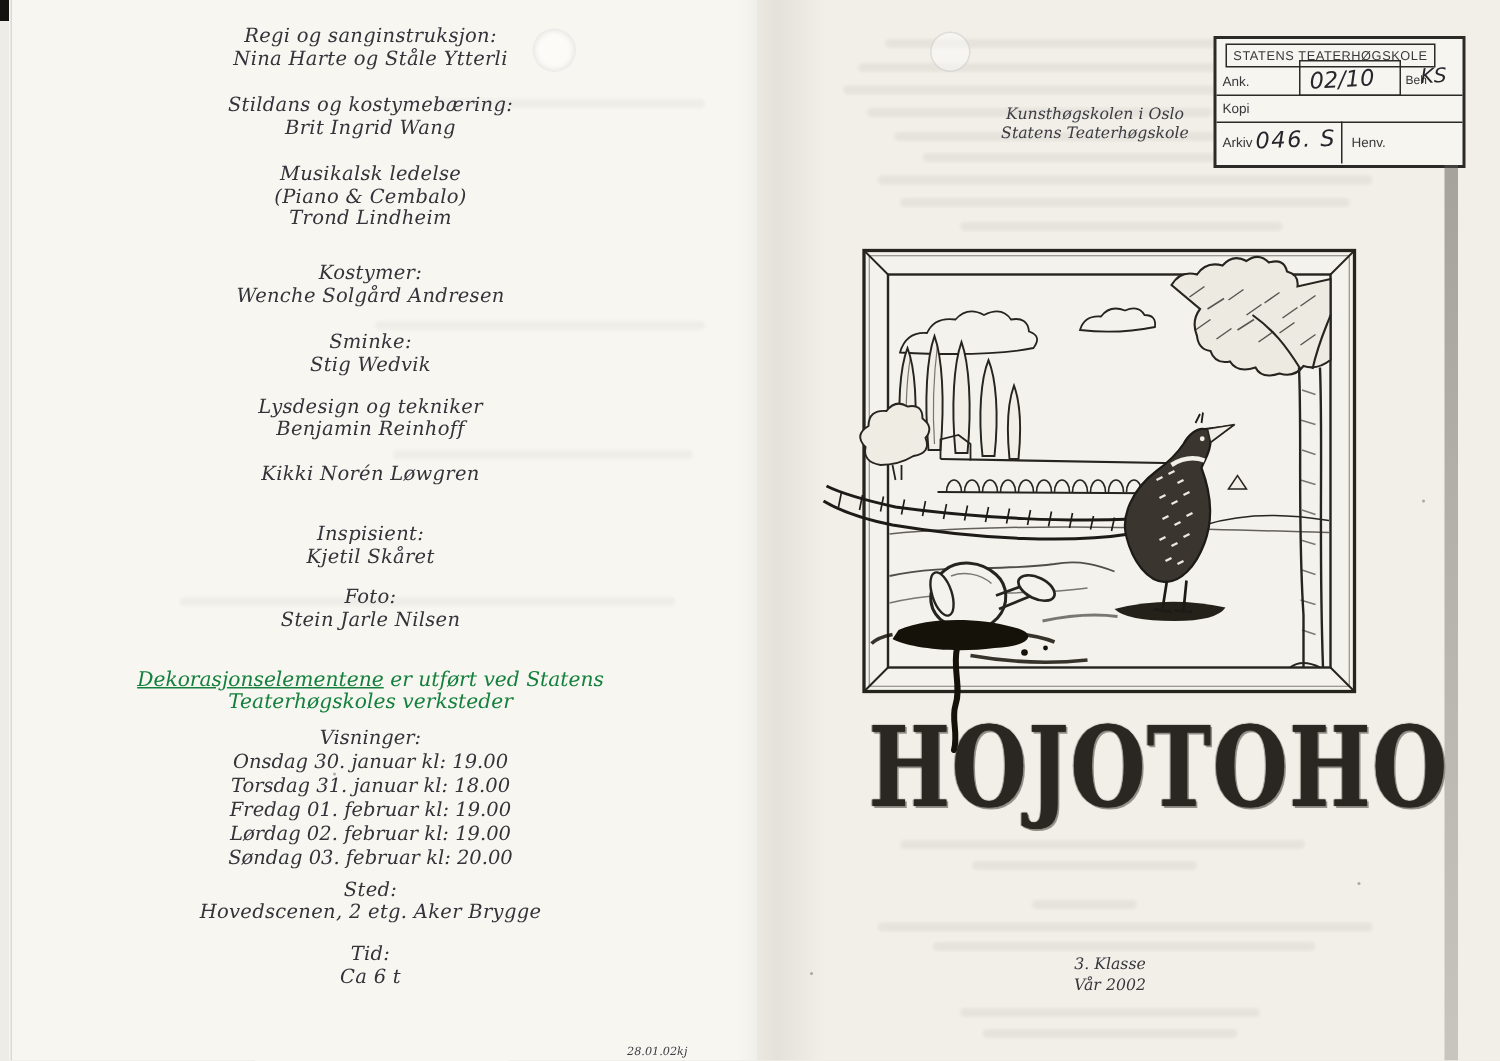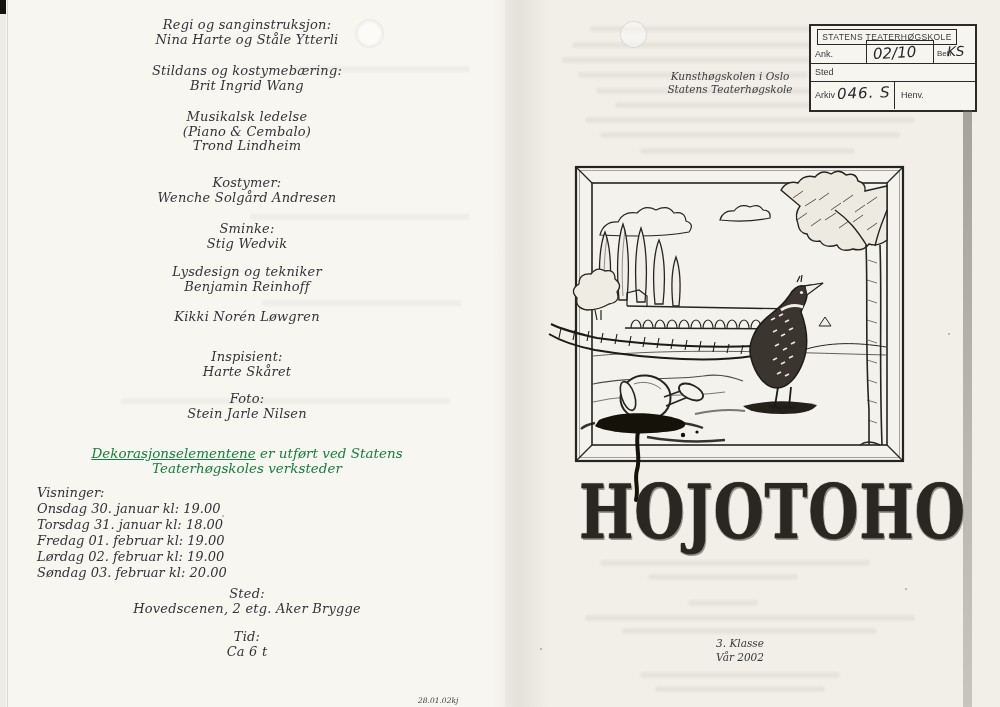--- a/index.html
+++ b/index.html
@@ -21,21 +21,21 @@
     border:1px solid rgba(0,0,0,.06);box-shadow:inset 0 0 4px rgba(0,0,0,.10);}
   .punch-right{left:620px;top:21px;width:25px;height:25px;background:rgba(251,250,247,.55);
     border:1px solid rgba(0,0,0,.10);}
   
   .lp-text{position:absolute;left:37px;top:14px;width:420px;height:680px;}
   .cb{position:absolute;left:0;width:100%;text-align:center;
       font:italic 13px/14.5px "DejaVu Serif",serif;color:#33333a;letter-spacing:.2px;}
   .dek{position:absolute;left:0;top:432px;width:100%;text-align:center;
       font:italic 13.5px/15px "DejaVu Serif",serif;color:#15803d;}
   .dek .u{text-decoration:underline;}
-  .vis{position:absolute;left:0;top:471px;width:100%;text-align:left;
+  .vis{position:absolute;left:0;top:471px;width:100%;text-align:center;
       font:italic 13px/16px "DejaVu Serif",serif;color:#33333a;}
   .footnote{position:absolute;left:418px;top:648px;font:italic 7.5px/9px "DejaVu Serif",serif;color:#3c3c42;margin-top:48px;}
   
   .school{position:absolute;left:650px;top:70px;width:160px;text-align:center;
       font:italic 10.5px/13px "DejaVu Serif",serif;color:#3b3b42;}
   .stamp{position:absolute;left:809px;top:24px;width:168px;height:88px;background:#f6f5f0;
       border:2.5px solid #2b2a27;box-sizing:border-box;font-family:"Liberation Sans",sans-serif;color:#38383b;}
   .stamp .hdr{position:absolute;left:6px;top:3px;width:138px;height:14px;border:1.5px solid #2b2a27;
       font-size:8.5px;line-height:14px;text-align:center;letter-spacing:.4px;}
   .stamp .hline{position:absolute;left:0;width:100%;height:0;border-top:1.5px solid #2b2a27;}
@@ -120,21 +120,21 @@
   </div>
   <div class="cb" style="top:251px">
     <div>Lysdesign og tekniker</div>
     <div>Benjamin Reinhoff</div>
   </div>
   <div class="cb" style="top:296px">
     <div>Kikki Norén Løwgren</div>
   </div>
   <div class="cb" style="top:336px">
     <div>Inspisient:</div>
-    <div>Harte Skåret</div>
+    <div>Kjetil Skåret</div>
   </div>
   <div class="cb" style="top:378px">
     <div>Foto:</div>
     <div>Stein Jarle Nilsen</div>
   </div>
 
   <div class="dek"><span class="u">Dekorasjonselementene</span><span> er utført ved Statens Teaterhøgskoles verksteder</span></div>
 
   <div class="vis">
     <div>Visninger:</div>
@@ -164,21 +164,21 @@
 
 <div class="stamp">
   <div class="hdr">STATENS TEATERHØGSKOLE</div>
   <div class="hline" style="top:37px"></div>
   <div class="hline" style="top:55px"></div>
   <div class="lbl" style="left:4px;top:23px">Ank.</div>
   <div class="cellbox" style="left:55px;top:14px;width:68px;height:24px"></div>
   <div class="hand ank-hand">02/10</div>
   <div class="lbl" style="left:126px;top:23px;font-size:8px">Beh</div>
   <div class="hand beh-hand">KS</div>
-  <div class="lbl" style="left:4px;top:41px">Sted</div>
+  <div class="lbl" style="left:4px;top:41px">Kopi</div>
   <div class="lbl" style="left:4px;top:64px">Arkiv</div>
   <div class="hand arkiv-hand">046. S</div>
   <div style="position:absolute;left:83px;top:55px;width:0;height:28px;border-left:1.5px solid #2b2a27"></div>
   <div class="lbl" style="left:90px;top:64px">Henv.</div>
 </div>
 
 <svg viewBox="0 0 400 355" style="position:absolute;left:535px;top:150px;width:400px;height:355px;overflow:visible" aria-label="framed ink drawing">
   <g fill="none" stroke="#26241f">
     <rect x="41" y="17" width="327" height="294" fill="#f4f2ec" stroke-width="2.2"></rect>
     <rect x="44.5" y="20.5" width="320" height="287" stroke-width=".7" opacity=".55"></rect>

